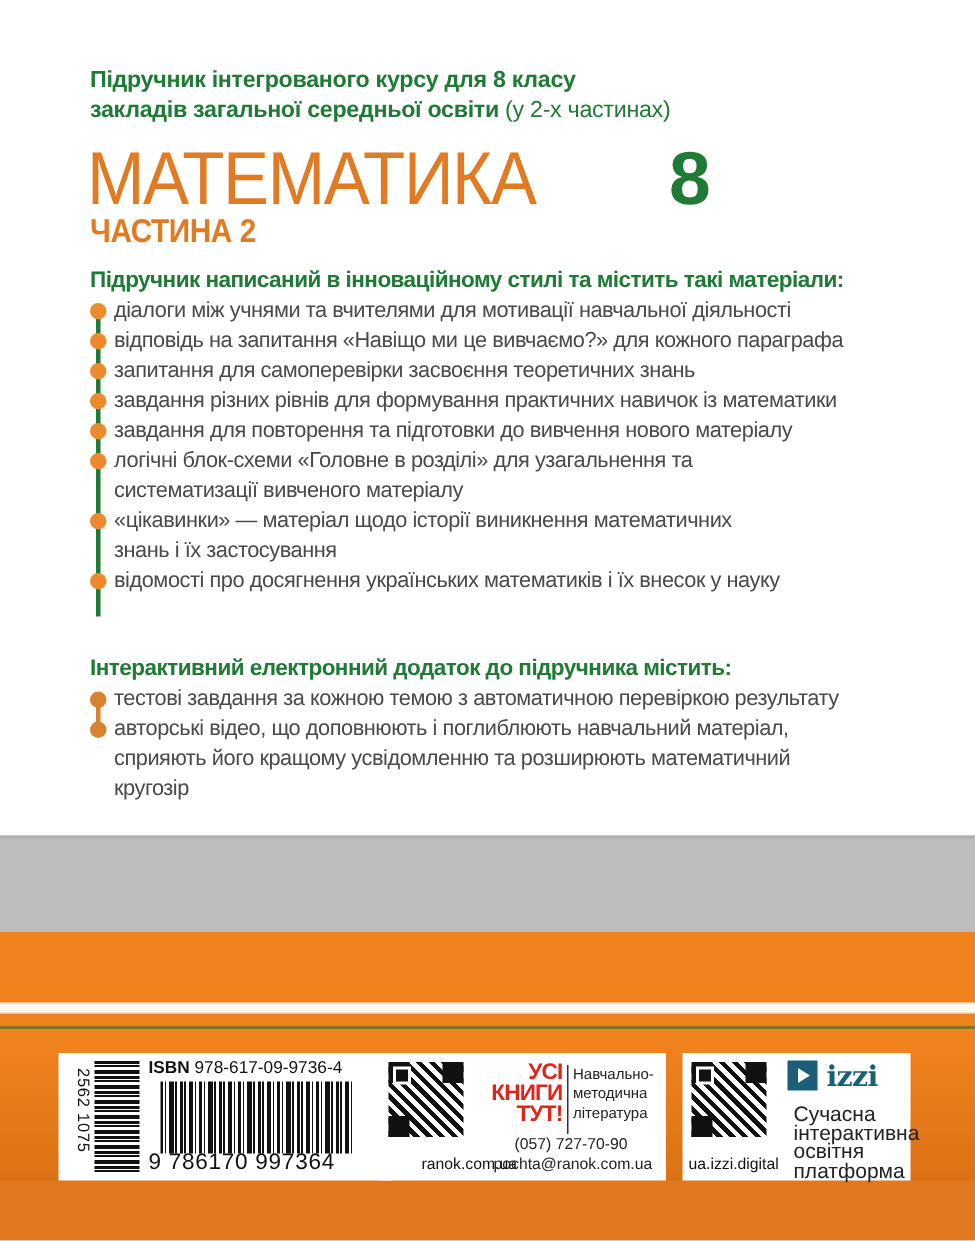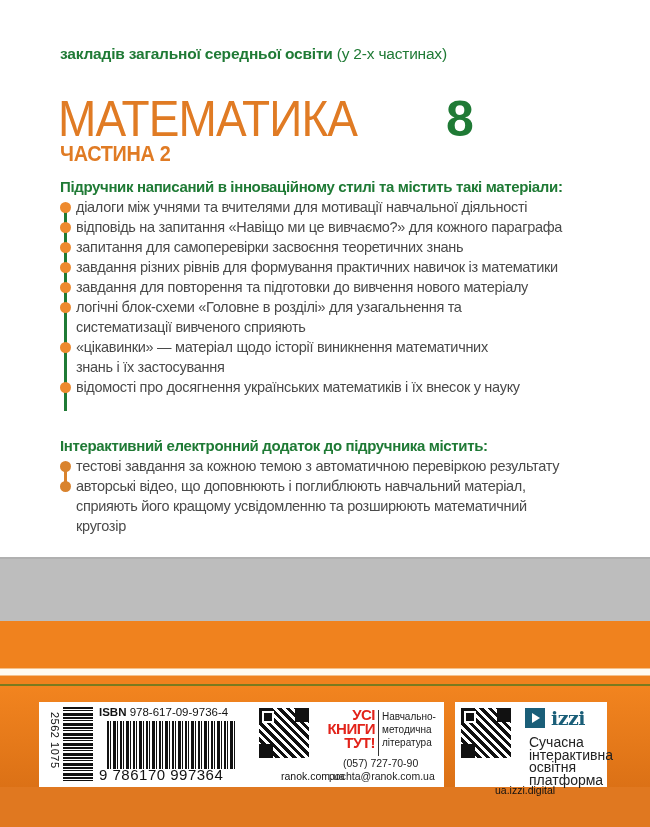--- a/index.html
+++ b/index.html
@@ -57,50 +57,51 @@
 
     .ranok-qr { left: 6px; top: 6px; }
     .ranok-url { position: absolute; left: 4px; top: 68px; font-size: 10.5px; color: #111; white-space: nowrap; margin-left: 24px; }
     .usi { position: absolute; left: 62px; top: 6px; width: 60px; text-align: right; color: #e2231a; font-weight: bold; font-size: 15px; line-height: 14px; letter-spacing: -0.5px; }
     .usi-divider { position: absolute; left: 125px; top: 8px; width: 1px; height: 46px; background: #333; }
     .ranok-desc { position: absolute; left: 129px; top: 8px; font-size: 10px; line-height: 13px; color: #222; }
     .ranok-phone { position: absolute; left: 90px; top: 55px; font-size: 10.5px; color: #222; white-space: nowrap; }
     .ranok-email { position: absolute; left: 76px; top: 68px; font-size: 10.5px; color: #222; white-space: nowrap; }
 
     .izzi-qr { left: 6px; top: 6px; }
-    .izzi-url { position: absolute; left: 4px; top: 82px; font-size: 10.5px; color: #111; white-space: nowrap; margin-left: 36px; }
-    .izzi-logo { position: absolute; left: 70px; top: 5px; height: 22px; display: flex; align-items: center; }
+    .izzi-url { position: absolute; left: 4px; top: 68px; font-size: 10.5px; color: #111; white-space: nowrap; }
+    .izzi-logo { position: absolute; left: 70px; top: 5px; height: 22px; display: flex; align-items: flex-start; }
     .izzi-play { width: 20px; height: 20px; background: #1a5e78; position: relative; }
     .izzi-play::after { content: ""; position: absolute; left: 7px; top: 5px; border-left: 8px solid #fff; border-top: 5px solid transparent; border-bottom: 5px solid transparent; }
     .izzi-word { margin-left: 6px; font-family: "DejaVu Serif", serif; font-weight: bold; color: #1a5e78; font-size: 19px; letter-spacing: -0.5px; }
     .izzi-desc { position: absolute; left: 74px; top: 34px; font-size: 14px; line-height: 12.5px; color: #222; }
   </style>
 </head>
 <body>
 
 <div class="top">
   <div class="subtitle">
+    <div>Підручник інтегрованого курсу для 8 класу</div>
     <div><span>закладів загальної середньої освіти</span><span class="light"> (у 2-х частинах)</span></div>
   </div>
 
   <div class="title-row">
     <div class="title">МАТЕМАТИКА</div>
     <div class="grade">8</div>
   </div>
   <div class="part">ЧАСТИНА 2</div>
 
   <div class="section-head" style="top:177px;text-align:center;">Підручник написаний в інноваційному стилі та містить такі матеріали:</div>
   <div class="list" style="top:197px;">
     <div class="line" style="top:6px; height:208px;"></div>
     <div class="item"><span class="dot"></span><span>діалоги між учнями та вчителями для мотивації навчальної діяльності</span></div>
     <div class="item"><span class="dot"></span><span>відповідь на запитання «Навіщо ми це вивчаємо?» для кожного параграфа</span></div>
     <div class="item"><span class="dot"></span><span>запитання для самоперевірки засвоєння теоретичних знань</span></div>
     <div class="item"><span class="dot"></span><span>завдання різних рівнів для формування практичних навичок із математики</span></div>
     <div class="item"><span class="dot"></span><span>завдання для повторення та підготовки до вивчення нового матеріалу</span></div>
-    <div class="item" style="width:470px;"><span class="dot"></span><span>логічні блок-схеми «Головне в розділі» для узагальнення та систематизації вивченого сприяють</span></div>
+    <div class="item" style="width:470px;"><span class="dot"></span><span>логічні блок-схеми «Головне в розділі» для узагальнення та систематизації вивченого матеріалу</span></div>
     <div class="item" style="width:450px;"><span class="dot"></span><span>«цікавинки» — матеріал щодо історії виникнення математичних знань і їх застосування</span></div>
     <div class="item"><span class="dot"></span><span>відомості про досягнення українських математиків і їх внесок у науку</span></div>
   </div>
 
   <div class="section-head" style="top:436px;">Інтерактивний електронний додаток до підручника містить:</div>
   <div class="list orange" style="top:456px;">
     <div class="line" style="top:8px; height:20px;"></div>
     <div class="item"><span class="dot"></span><span>тестові завдання за кожною темою з автоматичною перевіркою результату</span></div>
     <div class="item" style="width:470px;"><span class="dot"></span><span>авторські відео, що доповнюють і поглиблюють навчальний матеріал, сприяють його кращому усвідомленню та розширюють математичний кругозір</span></div>
   </div>

